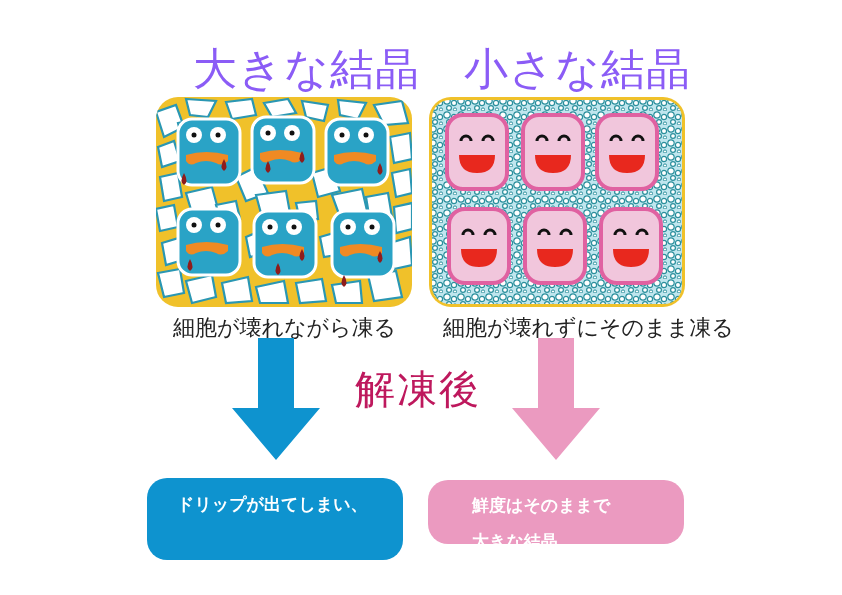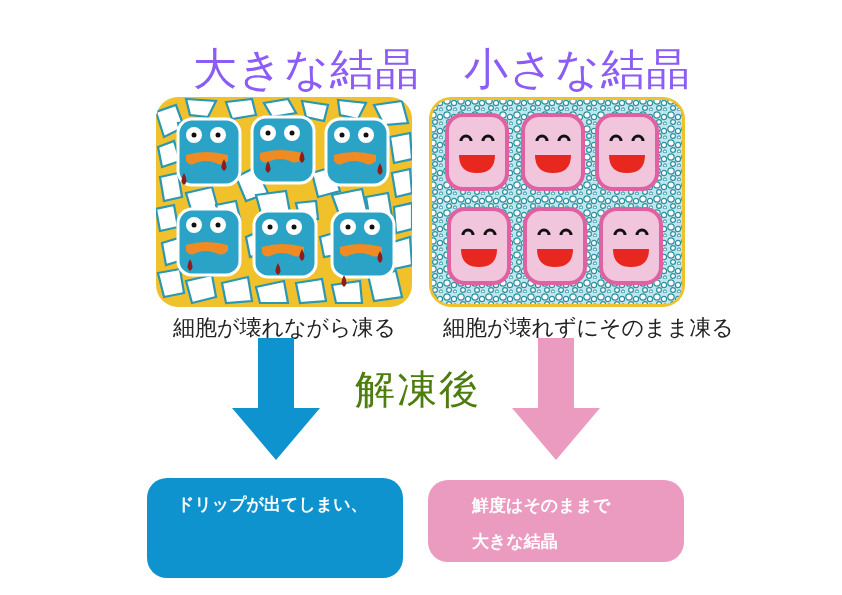--- a/index.html
+++ b/index.html
@@ -1,20 +1,20 @@
 <!DOCTYPE html>
 <html><head>
 <meta charset="utf-8">
 <style>
   html,body{margin:0;padding:0;background:#ffffff;}
   body{width:842px;height:595px;position:relative;overflow:hidden;font-family:"DejaVu Sans","Liberation Sans",sans-serif;}
   .abs{position:absolute;}
   .title{font-size:44px;color:#8b5cf6;font-weight:normal;white-space:nowrap;letter-spacing:1px;}
   .caption{font-size:22px;color:#222;white-space:nowrap;}
-  .after{font-size:40px;color:#4d7c0f;white-space:nowrap;letter-spacing:2px;}
+  .after{font-size:40px;color:#be185d;white-space:nowrap;letter-spacing:2px;}
   .panel{border-radius:22px;background:#f0c12a;overflow:hidden;}
   .result-box{border-radius:20px;color:#fff;font-weight:bold;font-size:17px;line-height:36px;box-sizing:border-box;}
   .result-box span{display:block;white-space:nowrap;}
   svg{display:block;}
 </style>
 </head>
 <body>
 
 <div class="abs title" style="left:193px;top:40px;">大きな結晶</div>
 <div class="abs title" style="left:464px;top:40px;">小さな結晶</div>
@@ -208,19 +208,19 @@
   </svg>
 </div>
 <div class="abs" style="left:512px;top:338px;">
   <svg width="88" height="122" viewBox="0 0 88 122">
     <polygon points="26,0 62,0 62,70 88,70 44,122 0,70 26,70" fill="#eb9ac0"></polygon>
   </svg>
 </div>
 
 <div class="abs after" style="left:355px;top:362px;">解凍後</div>
 
-<div class="abs result-box" style="left:147px;top:478px;width:256px;height:100px;background:#0e93cf;padding:8px 0 0 30px;">
+<div class="abs result-box" style="left:147px;top:478px;width:256px;height:82px;background:#0e93cf;padding:8px 0 0 30px;">
   <span>ドリップが出てしまい、</span>
 </div>
-<div class="abs result-box" style="left:428px;top:480px;width:256px;height:82px;background:#eb9ac0;padding:7px 0 0 44px;">
+<div class="abs result-box" style="left:428px;top:480px;width:256px;height:64px;background:#eb9ac0;padding:7px 0 0 44px;">
   <span>鮮度はそのままで</span>
   <span>大きな結晶</span>
 </div>
 
 </body></html>

